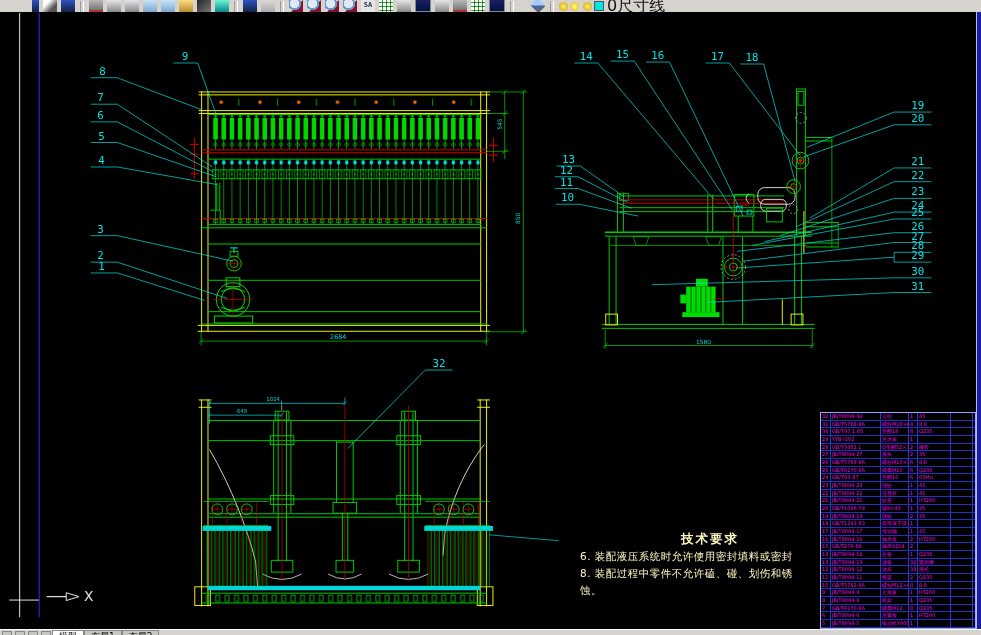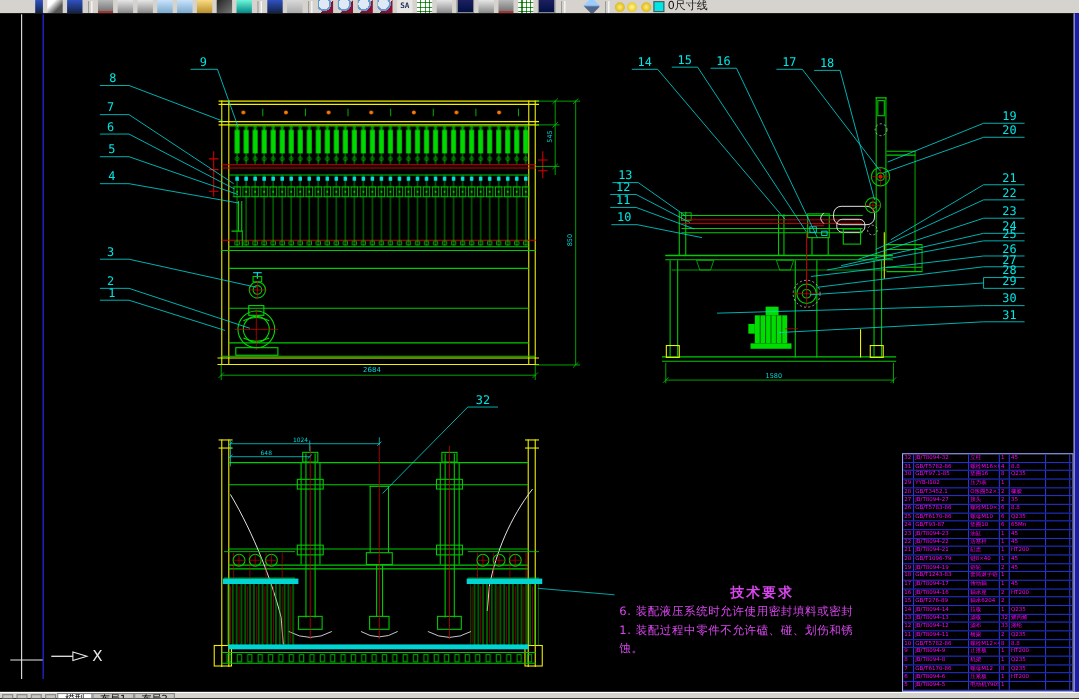--- a/index.html
+++ b/index.html
@@ -28,31 +28,31 @@
   .i-grid{background:repeating-linear-gradient(90deg,#fff 0 3px,#393 3px 4px),
           repeating-linear-gradient(#fff 0 3px,#393 3px 4px);background-blend-mode:multiply;}
   .i-mon{background:linear-gradient(#226,#014);border:1px solid #888;}
   .i-iso{background:linear-gradient(135deg,#9cf 45%,#568 55%);transform:rotate(45deg) scale(.8);}
   .i-bulb{width:9px;height:9px;border-radius:50%;background:radial-gradient(#ffef6e,#cfa000);
           margin:0 1px 1px 2px;flex:0 0 auto;}
   .i-sun{width:9px;height:9px;border-radius:50%;background:radial-gradient(#fff98e,#e0b400);
          margin:0 2px 1px 1px;flex:0 0 auto;}
   .i-swatch{width:8px;height:8px;background:#00e5e5;border:1px solid #555;
             margin:0 3px 1px 1px;flex:0 0 auto;}
-  .layer-name{font-size:10px;color:#111;line-height:12px;white-space:nowrap;
-              font-family:"DejaVu Sans",sans-serif;}
+  .layer-name{font-size:16px;color:#111;line-height:12px;white-space:nowrap;
+              font-family:"DejaVu Sans",sans-serif;text-decoration:underline;}
   .tb-spacer{flex:1 1 auto;}
   .dd-arrow{font-size:8px;color:#222;line-height:12px;margin-right:6px;}
   
   .canvas{position:absolute;left:0;top:12px;width:981px;height:617px;background:#000;}
   .canvas svg{position:absolute;left:0;top:0;}
   .right-border{position:absolute;right:0;top:0;width:4px;height:617px;
                 background:#1b1bb0;border-left:1px solid #bbb;}
   
-  .techreq{position:absolute;left:563px;top:519px;width:260px;color:#d946ef;}
+  .techreq{position:absolute;left:580px;top:519px;width:260px;color:#fef9c3;}
   .techreq .tr-title{text-align:center;font-size:12.5px;letter-spacing:2px;font-weight:bold;}
   .techreq .tr-line{font-size:10.5px;line-height:17px;letter-spacing:0.5px;white-space:nowrap;overflow:hidden;}
   
   .bom{position:absolute;left:820px;top:400px;width:156px;height:217px;
        border:1px solid #9aa4ff;box-sizing:border-box;overflow:hidden;background:#000;}
   .bom-rows{}
   .bom-row{display:grid;grid-template-columns:10px 50px 28px 9px 33px 22px;
            height:6.68px;border-bottom:1px solid #2230c8;}
   .bom-row span{display:block;overflow:hidden;white-space:nowrap;color:#ff00ff;
                 font-size:5px;line-height:6.5px;border-right:1px solid #2a35d8;
@@ -607,21 +607,21 @@
 
         <line x1="424" y1="377" x2="452" y2="377"></line>
           <line x1="424" y1="377" x2="345" y2="457"></line>
         <text x="438" y="374" stroke="none">32</text>
       </g>
     </svg>
 
     <div class="techreq">
       <div class="tr-title">技术要求</div>
       <div class="tr-line">6. 装配液压系统时允许使用密封填料或密封</div>
-      <div class="tr-line">1. 装配过程中零件不允许磕、碰、划伤和锈</div>
+      <div class="tr-line">8. 装配过程中零件不允许磕、碰、划伤和锈</div>
       <div class="tr-line">蚀。</div>
     </div>
 
     <div class="bom">
       <div class="bom-rows">
 
           <div class="bom-row">
             <span>32</span>
             <span>JB/T8094-32</span>
             <span>立柱</span>

